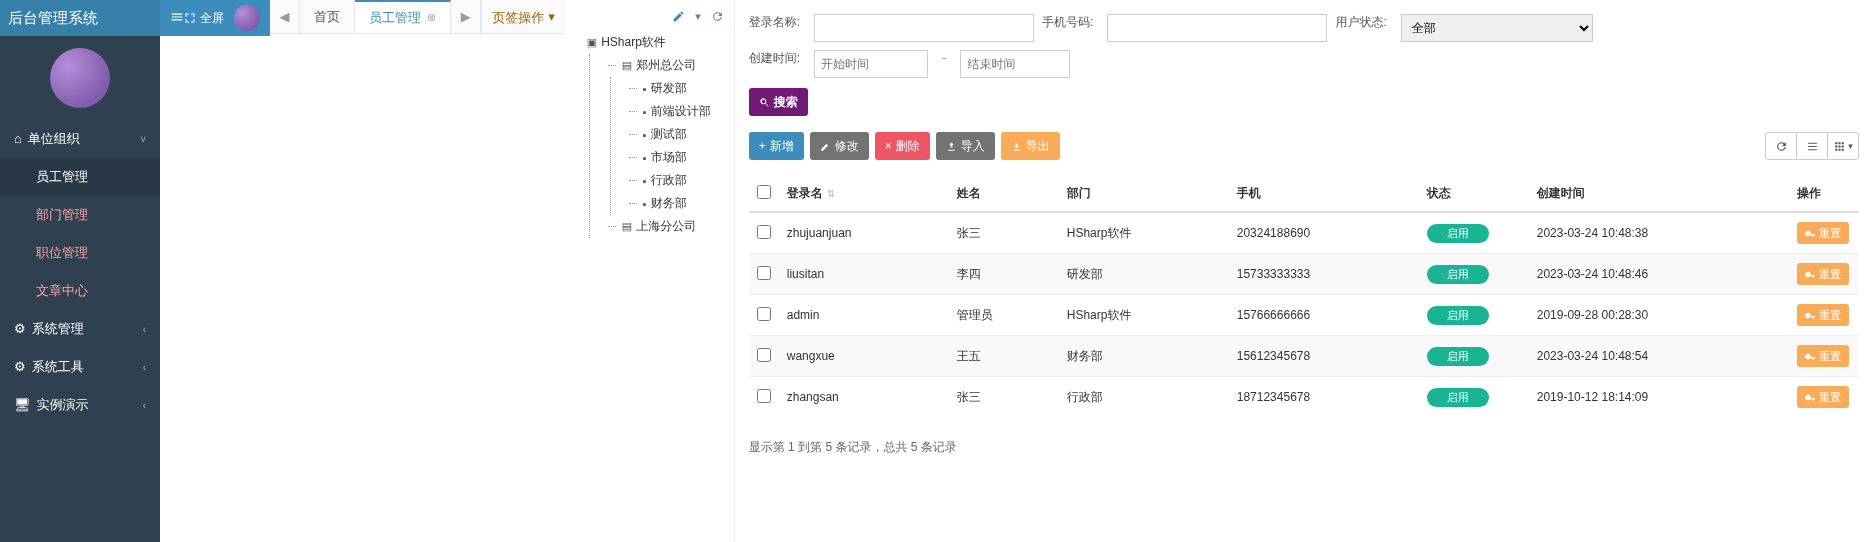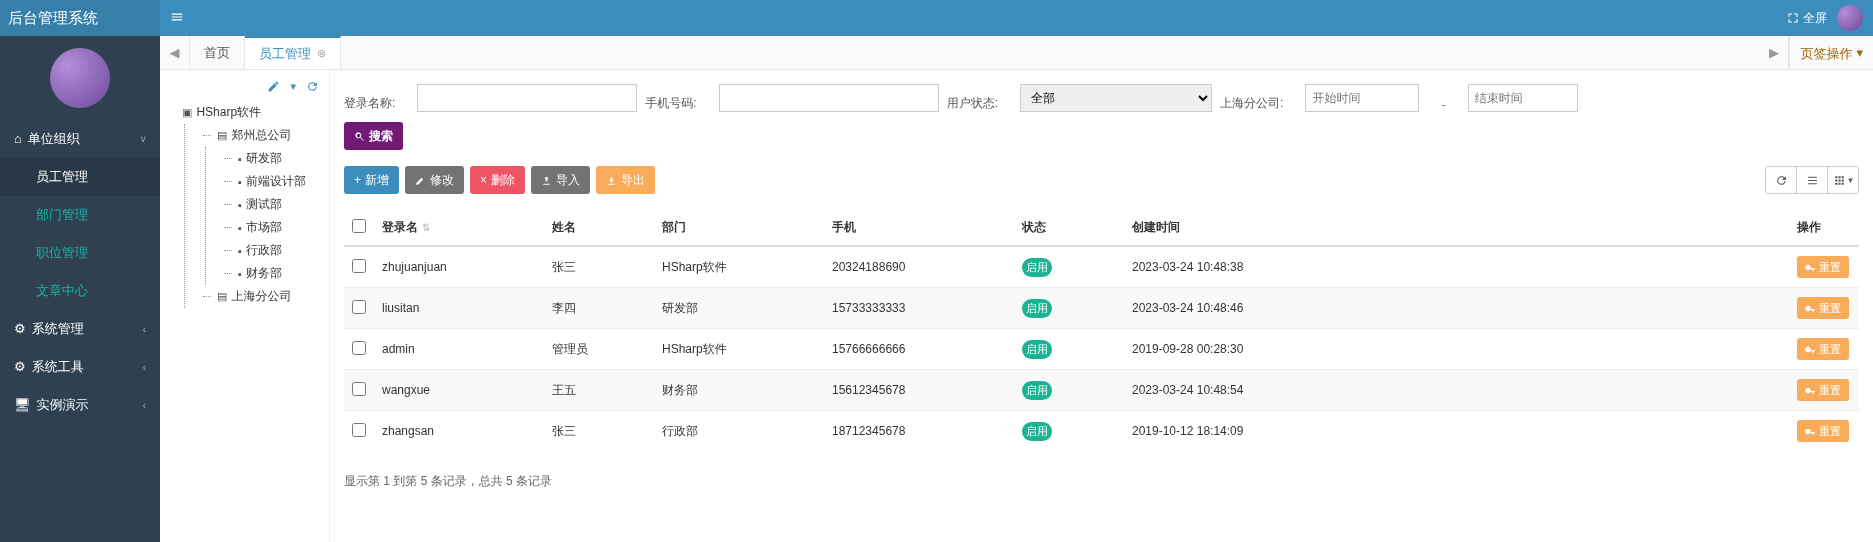--- a/index.html
+++ b/index.html
@@ -6,26 +6,26 @@
 body { font-family: "Microsoft YaHei", Arial, sans-serif; font-size: 13px; color: #333; background: #f3f3f4; }
 .layout { display: flex; height: 542px; width: 1873px; overflow: hidden; }
 
 
 .sidebar { width: 160px; background: #2f4050; color: #a7b1c2; display: flex; flex-direction: column; }
 .sidebar-logo { height: 36px; background: #367fa9; color: #fff; display: flex; align-items: center; padding: 0 8px; font-size: 15px; font-weight: 500; }
 .sidebar-avatar { display: flex; justify-content: center; padding: 12px 0; }
 .sidebar-avatar .pic { width: 60px; height: 60px; border-radius: 50%; background: radial-gradient(circle at 30% 30%, #b68dd9, #6b4a9b); }
 .nav-item { padding: 10px 14px; display: flex; align-items: center; gap: 8px; cursor: pointer; font-size: 13px; }
 .nav-item.header { color: #fff; justify-content: space-between; }
-.nav-item.sub { padding-left: 36px; color: #14b8a6; }
+.nav-item.sub { padding-left: 36px; color: #fca5a5; }
 .nav-item.sub.active { background: #293846; color: #fff; }
 .nav-caret { font-size: 10px; color: #a7b1c2; }
 
 
-.main { flex: 1; display: flex; flex-direction: column; background: #fff; }
+.main { flex: 1; display: flex; flex-direction: row; background: #fff; }
 
 
 .topbar { height: 36px; background: #3c8dbc; display: flex; align-items: center; justify-content: space-between; color: #fff; padding: 0 10px; }
 .topbar-left svg { width: 14px; height: 14px; fill: #fff; }
 .topbar-right { display: flex; align-items: center; gap: 10px; }
 .topbar-right .pic { width: 26px; height: 26px; border-radius: 50%; background: radial-gradient(circle at 30% 30%, #b68dd9, #6b4a9b); }
 .fsicon { display:inline-flex; align-items:center; gap:4px; font-size:12px; }
 
 
 .tabs-row { height: 34px; background: #fafafa; border-bottom: 1px solid #e7e7e7; display: flex; align-items: stretch; justify-content: space-between; }
@@ -49,21 +49,21 @@
 .tree-icon { color: #555; font-size: 11px; }
 .tree ul { list-style: none; padding-left: 14px; }
 .tree ul ul { border-left: 1px dotted #999; margin-left: 6px; }
 .tree ul ul li .tree-node::before { content: ""; display: inline-block; width: 8px; border-top: 1px dotted #999; margin-right: 2px; }
 
 
 .right { flex: 1; padding: 14px; display: flex; flex-direction: column; gap: 16px; }
 
 
 .search-form { display: flex; flex-wrap: wrap; align-items: center; gap: 8px; }
-.fg { display: flex; align-items: flex-end; gap: 22px; }
+.fg { display: flex; align-items: flex-start; gap: 14px; }
 .fg label { font-size: 12px; color: #555; }
 .fg input[type=text], .fg select { height: 28px; border: 1px solid #ccc; padding: 0 6px; font-size: 12px; }
 .fg .sep { color: #888; }
 .btn { display: inline-flex; align-items: center; gap: 4px; height: 28px; padding: 0 10px; border: none; border-radius: 3px; color: #fff; font-size: 12px; cursor: pointer; }
 .btn-green { background: #701a75; font-weight: bold; }
 .btn-primary { background: #3c8dbc; }
 .btn-info { background: #737373; }
 .btn-danger { background: #ed5565; }
 .btn-warning { background: #f8ac59; }
 .btn svg { width: 11px; height: 11px; fill: #fff; }
@@ -75,21 +75,21 @@
 .tb-right .icon-btn { width: 32px; height: 28px; border: 1px solid #ccc; display: flex; align-items: center; justify-content: center; color: #555; cursor:pointer; margin-left: -1px; background:#fff; }
 .tb-right .icon-btn:first-child { border-radius: 3px 0 0 3px; }
 .tb-right .icon-btn:last-child { border-radius: 0 3px 3px 0; }
 
 
 table { width: 100%; border-collapse: collapse; }
 th, td { text-align: left; padding: 9px 8px; font-size: 12px; border-top: 1px solid #eee; }
 thead th { border-top: none; border-bottom: 2px solid #ddd; color: #333; font-weight: 600; }
 tbody tr:nth-child(even) { background: #f9f9f9; }
 .chk { width: 14px; height: 14px; }
-.badge { display: inline-block; padding: 2px 4px; border-radius: 10px; color: #fff; font-size: 11px; }
+.badge { display: inline-block; padding: 2px 20px; border-radius: 10px; color: #fff; font-size: 11px; }
 .badge-on { background: #1ab394; }
 .btn-sm { height: 22px; padding: 0 8px; border-radius: 3px; font-size: 11px; display: inline-flex; align-items: center; gap: 3px; text-align: right; }
 .sort-icon { color:#ccc; font-size:10px; margin-left:4px; }
 
 .footer-info { font-size: 12px; color: #666; padding-top: 6px; }
 </style>
 </head>
 <body>
 
 <div class="layout">
@@ -225,21 +225,21 @@
               <label>手机号码:</label>
               <input type="text" style="width: 220px;">
             </div>
             <div class="fg">
               <label>用户状态:</label>
               <select style="width:192px">
                 <option>全部</option>
               </select>
             </div>
             <div class="fg">
-              <label>上海分公司:</label>
+              <label>创建时间:</label>
               <input type="text" style="width: 114px;" placeholder="开始时间">
               <span class="sep">-</span>
               <input type="text" style="width: 110px;" placeholder="结束时间">
             </div>
           </div>
           <div style="margin-top:10px;">
             <button class="btn btn-green">
               <svg viewBox="0 0 24 24">
                   <path d="M15.5 14h-.79l-.28-.27a6.5 6.5 0 1 0-.7.7l.27.28v.79L20 21l1-1-5.5-6zM10 14a4 4 0 1 1 0-8 4 4 0 0 1 0 8z"></path>
                 </svg>

